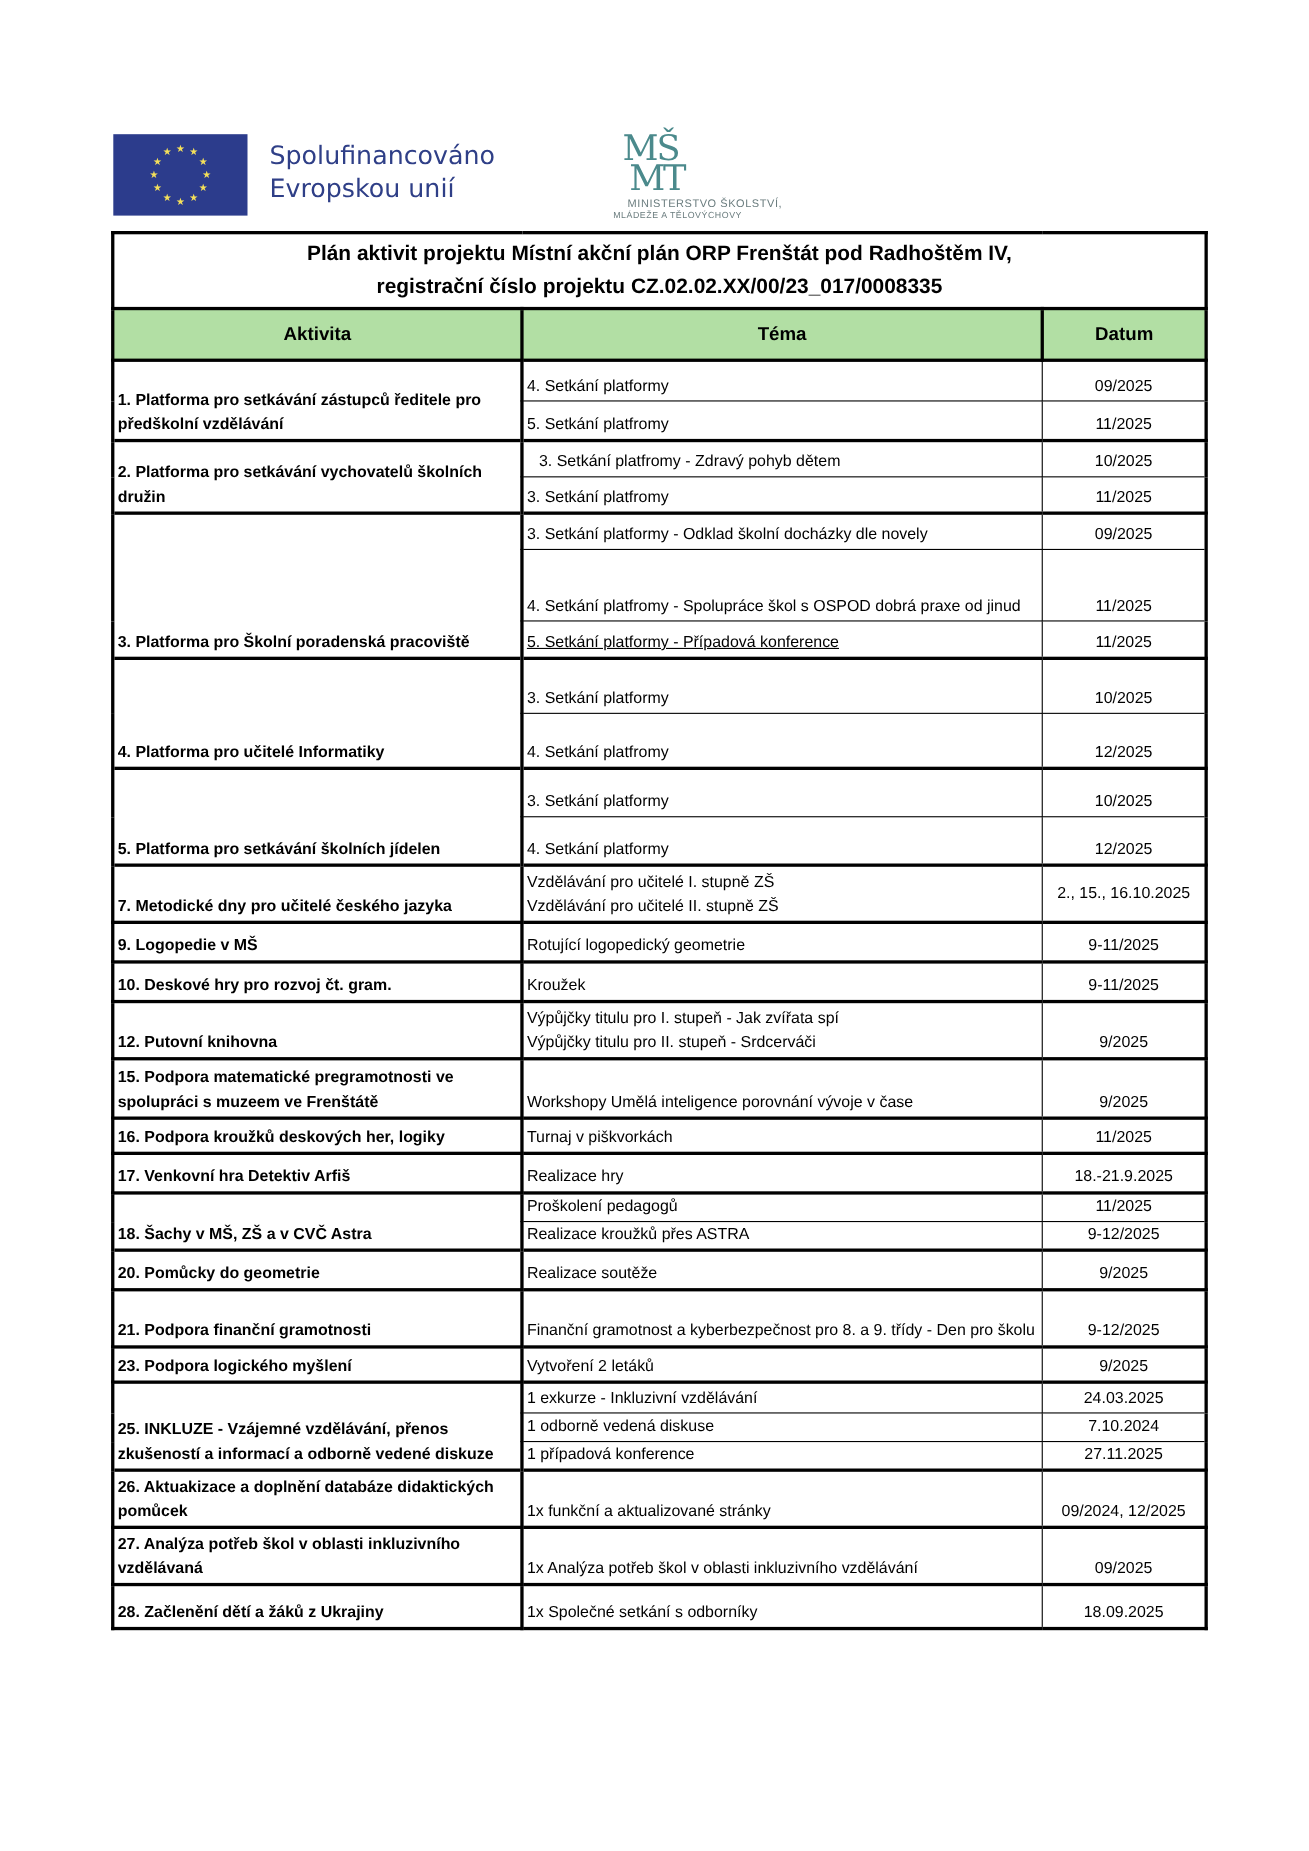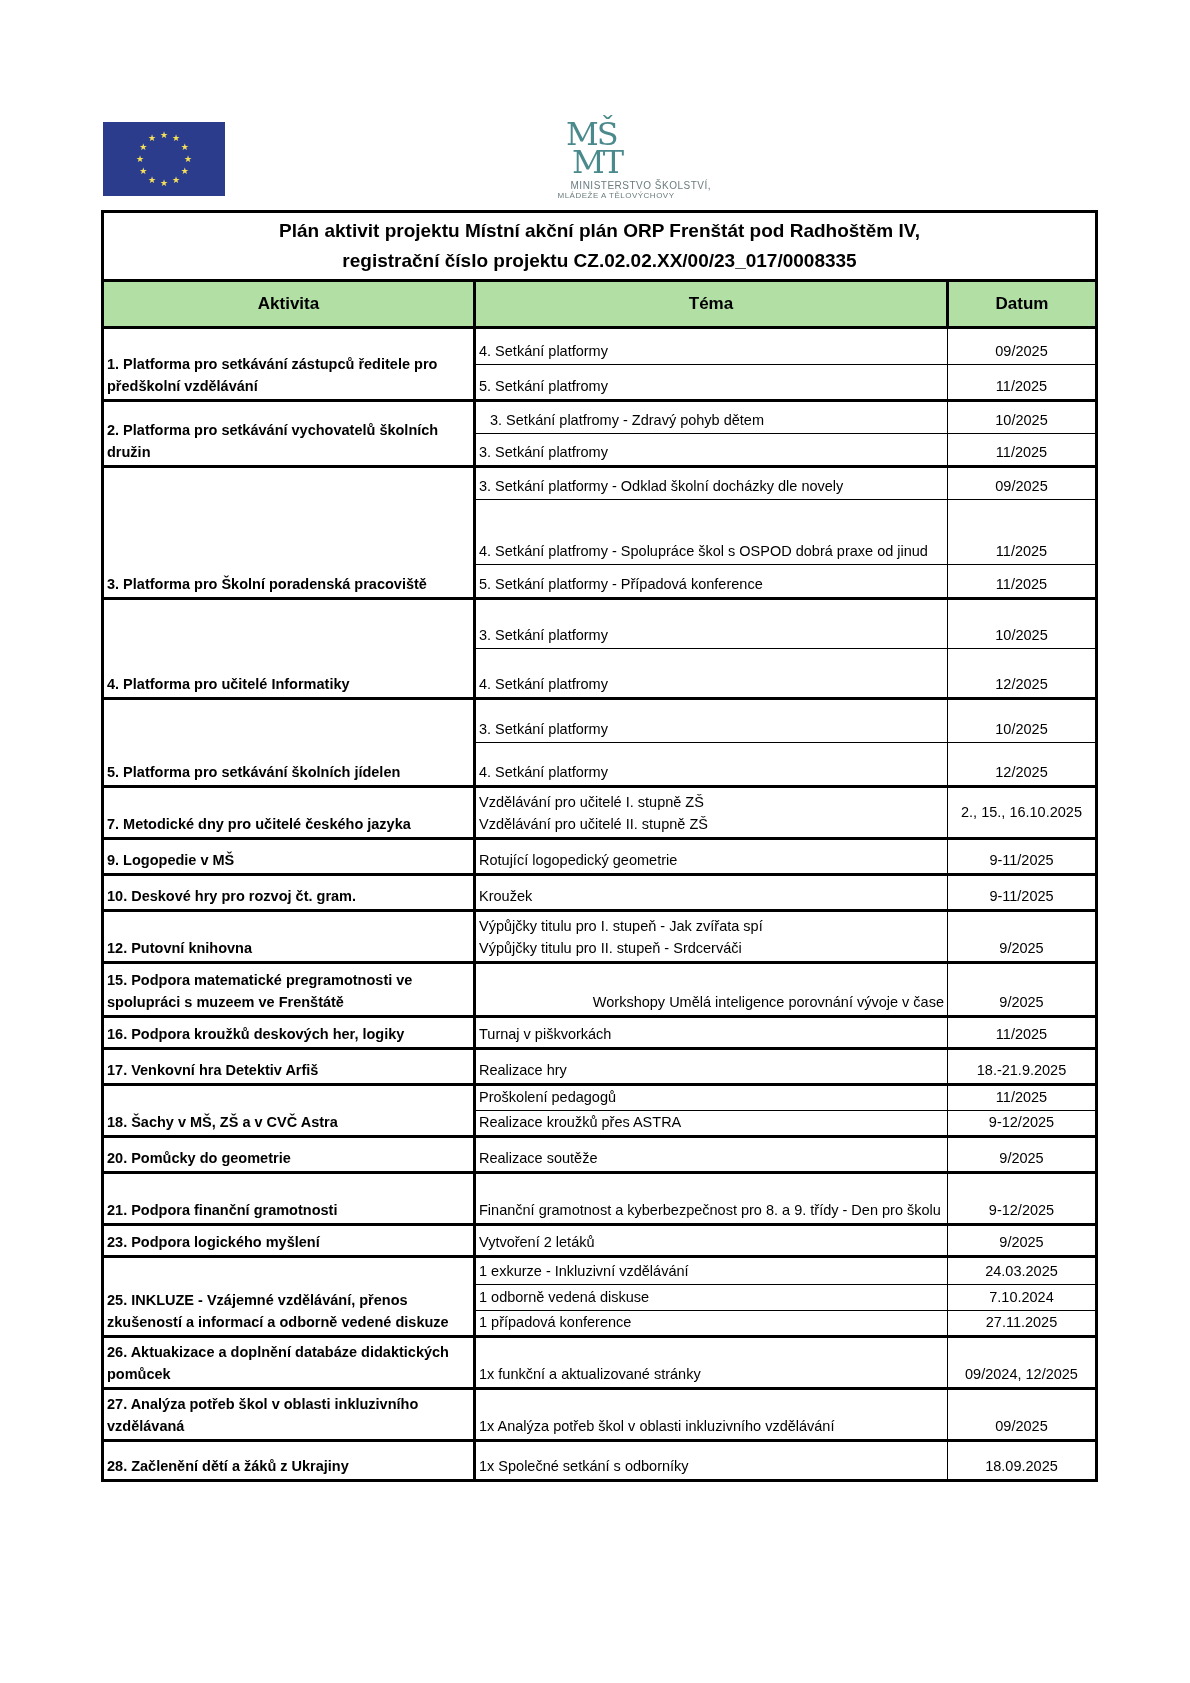--- a/index.html
+++ b/index.html
@@ -49,20 +49,24 @@
         <text x="85" y="40" text-anchor="middle" font-size="9" fill="#f5e05a">★</text>
         <text x="81.78460969082653" y="51.99999999999999" text-anchor="middle" font-size="9" fill="#f5e05a">★</text>
         <text x="73" y="60.78460969082653" text-anchor="middle" font-size="9" fill="#f5e05a">★</text>
         <text x="61" y="64" text-anchor="middle" font-size="9" fill="#f5e05a">★</text>
         <text x="49.00000000000001" y="60.78460969082653" text-anchor="middle" font-size="9" fill="#f5e05a">★</text>
         <text x="40.21539030917348" y="52.000000000000014" text-anchor="middle" font-size="9" fill="#f5e05a">★</text>
         <text x="37" y="40.00000000000001" text-anchor="middle" font-size="9" fill="#f5e05a">★</text>
         <text x="40.21539030917347" y="27.999999999999996" text-anchor="middle" font-size="9" fill="#f5e05a">★</text>
         <text x="48.999999999999986" y="19.21539030917348" text-anchor="middle" font-size="9" fill="#f5e05a">★</text>
       </svg>
+  </div>
+  <div class="eu-text">
+    <div>Spolufinancováno</div>
+    <div>Evropskou unií</div>
   </div>
   <div class="msmt">
     <div class="msmt-glyph">
       <span>MŠ</span>
       <span class="l2">MT</span>
     </div>
     <div class="msmt-line1">MINISTERSTVO ŠKOLSTVÍ,</div>
     <div class="msmt-line2">MLÁDEŽE A TĚLOVÝCHOVY</div>
   </div>
 </div>
@@ -108,21 +112,21 @@
       <tr class="grp-start" style="height: 33px;">
         <td class="act" rowspan="3">3. Platforma pro Školní poradenská pracoviště</td>
         <td class="topic" style="white-space: pre-line;">3. Setkání platformy  - Odklad školní docházky dle novely</td>
         <td class="date">09/2025</td>
       </tr>
       <tr style="height: 65px;">
         <td class="topic" style="white-space: pre-line;">4. Setkání platfromy - Spolupráce škol s OSPOD dobrá praxe od jinud</td>
         <td class="date">11/2025</td>
       </tr>
       <tr class="grp-end" style="height: 34px;">
-        <td class="topic" style="white-space: pre-line;">5. Setkání platformy - Případová konference</td>
+        <td class="topic" style="white-space: pre-line; text-decoration: underline;">5. Setkání platformy - Případová konference</td>
         <td class="date">11/2025</td>
       </tr>
       <tr class="grp-start" style="height: 50px;">
         <td class="act" rowspan="2">4. Platforma pro učitelé Informatiky</td>
         <td class="topic" style="white-space: pre-line;">3. Setkání platformy</td>
         <td class="date">10/2025</td>
       </tr>
       <tr class="grp-end" style="height: 50px;">
         <td class="topic" style="white-space: pre-line;">4. Setkání platfromy</td>
         <td class="date">12/2025</td>
@@ -153,21 +157,21 @@
         <td class="date">9-11/2025</td>
       </tr>
       <tr class="grp-start grp-end" style="height: 52px;">
         <td class="act" rowspan="1">12. Putovní knihovna</td>
         <td class="topic" style="white-space: pre-line;">Výpůjčky titulu pro I. stupeň  - Jak zvířata spí
 Výpůjčky titulu pro II. stupeň - Srdcerváči</td>
         <td class="date">9/2025</td>
       </tr>
       <tr class="grp-start grp-end" style="height: 54px;">
         <td class="act" rowspan="1">15. Podpora matematické pregramotnosti ve spolupráci s muzeem ve Frenštátě</td>
-        <td class="topic" style="white-space: pre-line; text-align: right;">Workshopy Umělá inteligence porovnání vývoje v čase</td>
+        <td class="topic" style="white-space: pre-line;">Workshopy Umělá inteligence porovnání vývoje v čase</td>
         <td class="date">9/2025</td>
       </tr>
       <tr class="grp-start grp-end" style="height: 32px;">
         <td class="act" rowspan="1">16. Podpora kroužků deskových her, logiky</td>
         <td class="topic" style="white-space: pre-line;">Turnaj v piškvorkách</td>
         <td class="date">11/2025</td>
       </tr>
       <tr class="grp-start grp-end" style="height: 36px;">
         <td class="act" rowspan="1">17. Venkovní hra Detektiv Arfiš</td>
         <td class="topic" style="white-space: pre-line;">Realizace hry</td>

